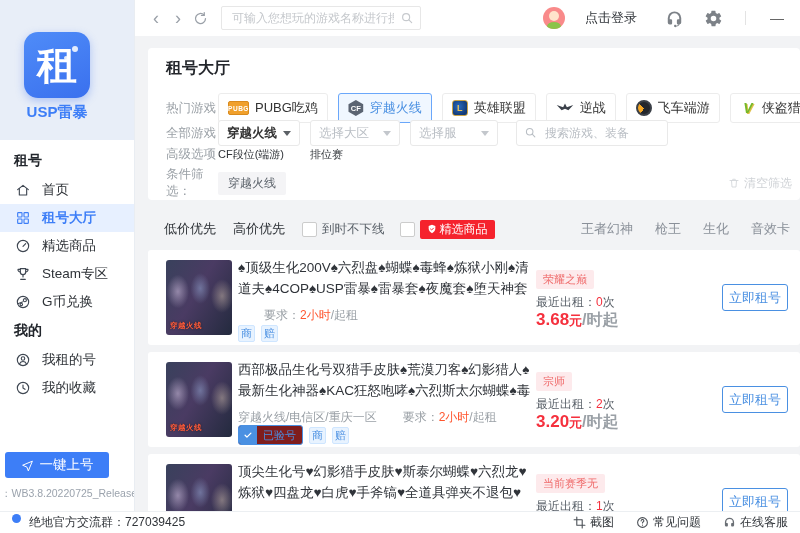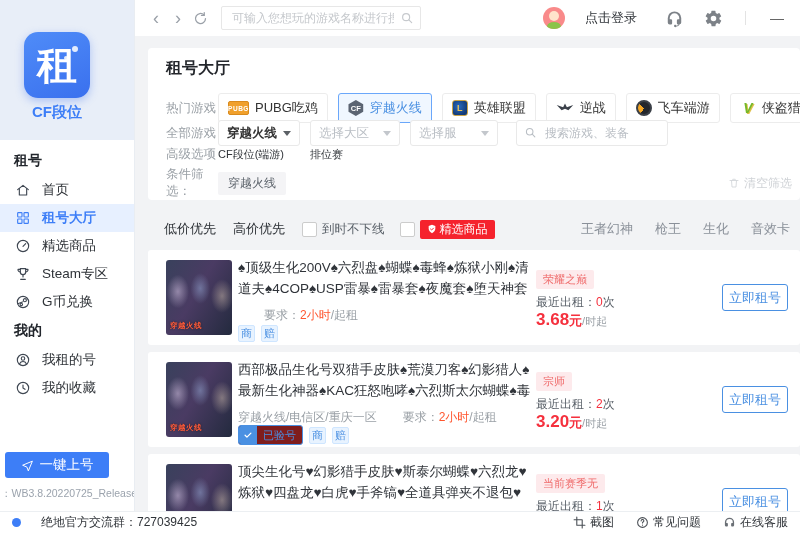--- a/index.html
+++ b/index.html
@@ -116,43 +116,43 @@
     justify-content:center;border-radius:2px;border:1px solid #cfe6ff;box-sizing:border-box;}
   .verified{display:flex;align-items:center;height:18px;border:1px solid #4a90e2;border-radius:3px;overflow:hidden;background:#7f1d1d;}
   .verified .vicon{width:18px;height:18px;background:#4a90e2;display:flex;align-items:center;justify-content:center;}
   .verified .vicon svg{width:10px;height:10px;stroke:#fff;fill:none;stroke-width:3;stroke-linecap:round;stroke-linejoin:round;}
   .verified .vtext{padding:0 6px;color:#4a90e2;font-size:11px;}
   .rank{position:absolute;left:388px;top:20px;background:#fdeaec;color:#ef6b6b;font-size:11px;padding:2px 7px;border-radius:2px;}
   .rent{position:absolute;left:388px;top:44px;font-size:12px;color:#596068;}
   .rent b{color:#f5303d;font-weight:normal;}
   .price{position:absolute;left:388px;top:60px;color:#f5303d;font-size:17px;font-weight:bold;}
   .price .cur{font-size:13px;}
-  .price .per{color:#9aa0a6;font-size:11px;font-weight:normal;}
+  .price .per{color:#9aa0a6;font-size:16px;font-weight:bold;}
   .rent-btn{position:absolute;left:574px;top:34px;width:66px;height:27px;border:1px solid #4a90e2;color:#4a90e2;
     background:#fff;border-radius:3px;font-size:13px;display:flex;align-items:center;justify-content:center;font-family:inherit;}
 
   
   #statusbar{position:absolute;left:0;bottom:0;width:800px;height:22px;background:#fff;border-top:1px solid #eceff2;
     z-index:8;display:flex;align-items:center;padding:0 12px;box-sizing:border-box;font-size:12px;color:#2f3338;}
-  .group{display:flex;align-items:center;gap:20px;}
+  .group{display:flex;align-items:flex-start;gap:8px;}
   .gdot{width:9px;height:9px;border-radius:50%;background:#3d7ef7;flex:none;}
   .sb-right{margin-left:auto;display:flex;gap:22px;align-items:center;}
   .sb-item{display:flex;align-items:center;gap:4px;}
   .sb-item svg{width:13px;height:13px;stroke:#4a4f55;fill:none;stroke-width:2;stroke-linecap:round;stroke-linejoin:round;}
   .sb-item .filled{fill:#6a6f75;stroke:none;}
 </style>
 </head>
 <body>
 
 <div id="app">
 
   <aside id="sidebar">
     <div class="logo-block">
       <div class="logo-sq">租</div>
-      <div class="logo-text">CF段位</div>
+      <div class="logo-text">USP雷暴</div>
     </div>
     <nav class="menu">
       <div class="m-header">租号</div>
       <div class="m-item">
         <svg viewBox="0 0 24 24">
             <path d="M4 11.5 12 5l8 6.5"></path>
             <path d="M6.5 10v9.5h11V10"></path>
           </svg>
         <span>首页</span>
       </div>

